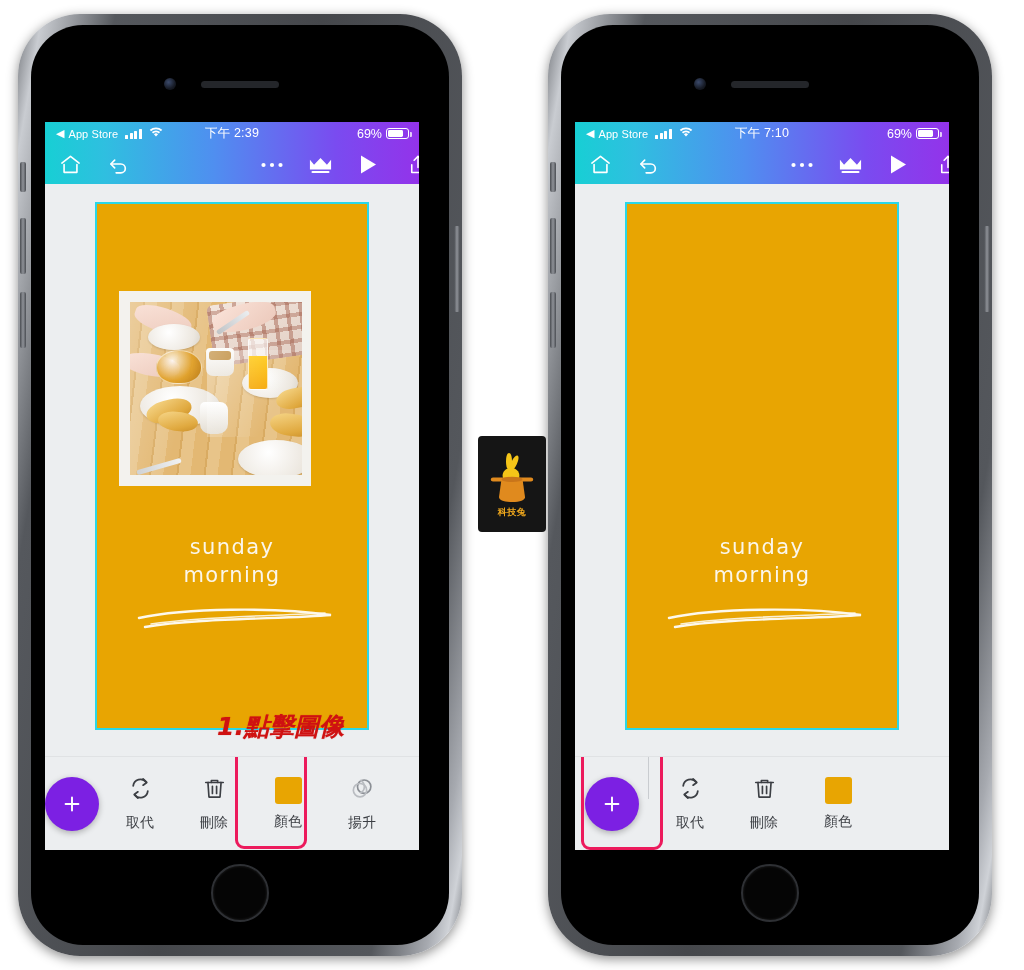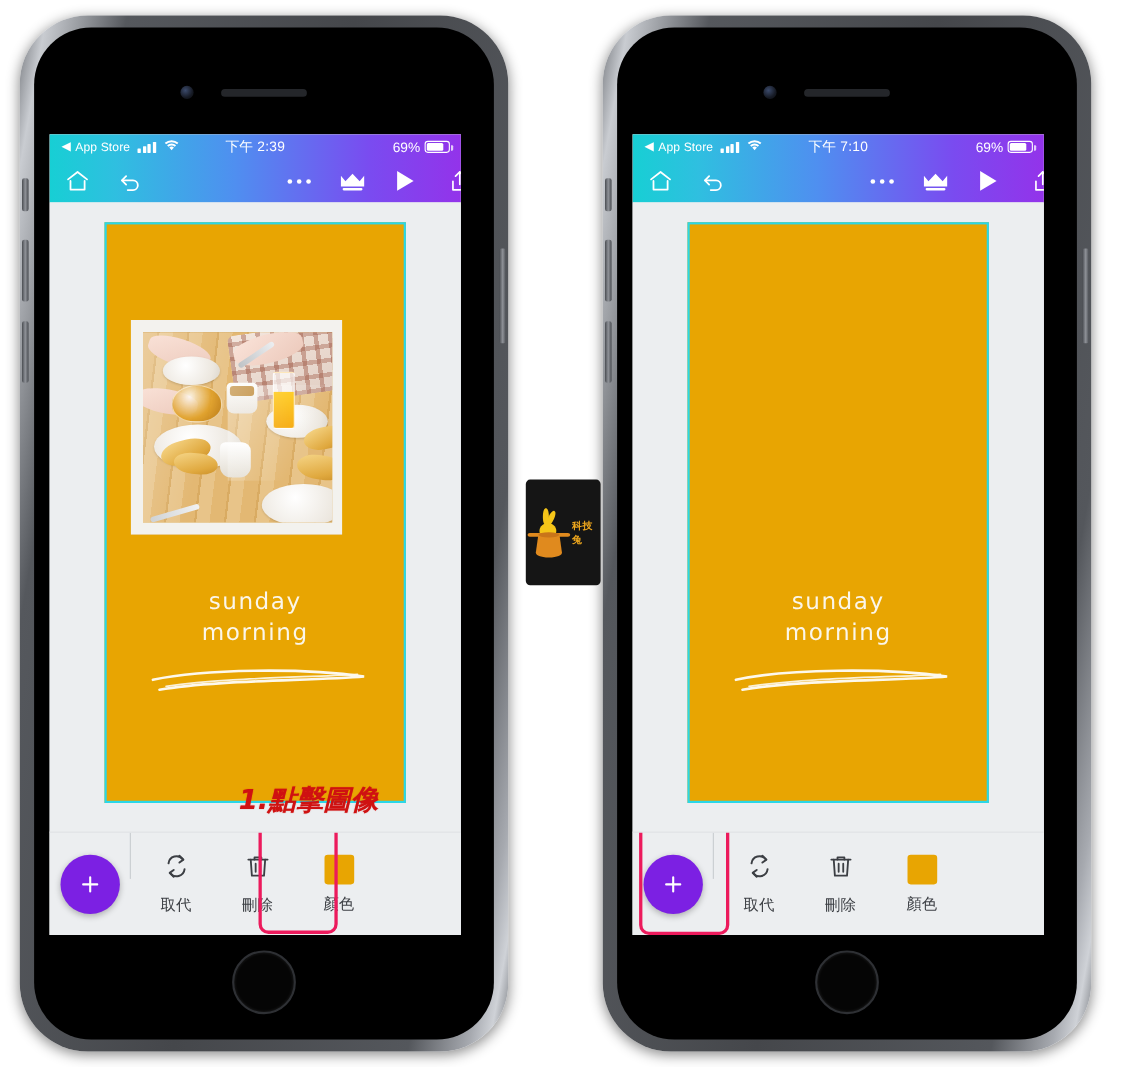--- a/index.html
+++ b/index.html
@@ -208,21 +208,21 @@
     position:absolute; border:3px solid #ec1a5c; border-radius:9px;
     pointer-events:none;
   }
   .hl-delete{ left:190px; top:-9px; width:72px; height:101px; }
   .hl-fab{ left:6px; top:-13px; width:82px; height:106px; }
 
   
   .logo{
     position:absolute; left:478px; top:436px; width:68px; height:96px;
     background:#151515; border-radius:4px;
-    display:flex; flex-direction:row; align-items:center; justify-content:center;
+    display:flex; flex-direction:column; align-items:center; justify-content:center;
   }
   .logo-cap{ font-size:9px; color:#f0a81d; font-weight:700; letter-spacing:.5px; margin-top:2px;
     font-family:"DejaVu Sans", sans-serif; }
 </style>
 </head>
 <body>
 
 <div id="root">
 
   <div class="phone left">
@@ -381,20 +381,30 @@
                   <path d="M10 9.8v7M14 9.8v7"></path>
                 </svg>
             </span>
             <span class="lbl">刪除</span>
           </div>
           <div class="tool">
             <span class="swatch"></span>
             <span class="lbl">顏色</span>
           </div>
           <div class="tool">
+            <span>
+              <svg width="25" height="25" viewBox="0 0 24 24" fill="none" stroke="#8b8f95" stroke-width="1.6">
+                  <circle cx="13.6" cy="10.2" r="6.4"></circle>
+                  <path d="M9.6 16.2a6.4 6.4 0 0 0 0-12" stroke="#b9bcc1"></path>
+                  <circle cx="9.6" cy="13.6" r="6.4" stroke="#b9bcc1"></circle>
+                </svg>
+            </span>
+            <span class="lbl">揚升</span>
+          </div>
+          <div class="tool">
             
             
           </div>
         </div>
         <div class="hl-box hl-delete"></div>
       </div>
 
     </div>
   </div>
 

